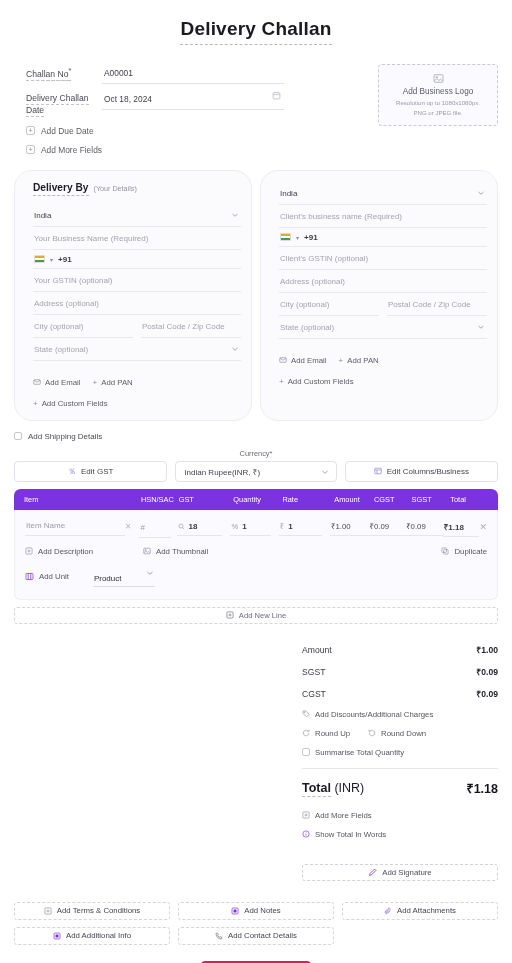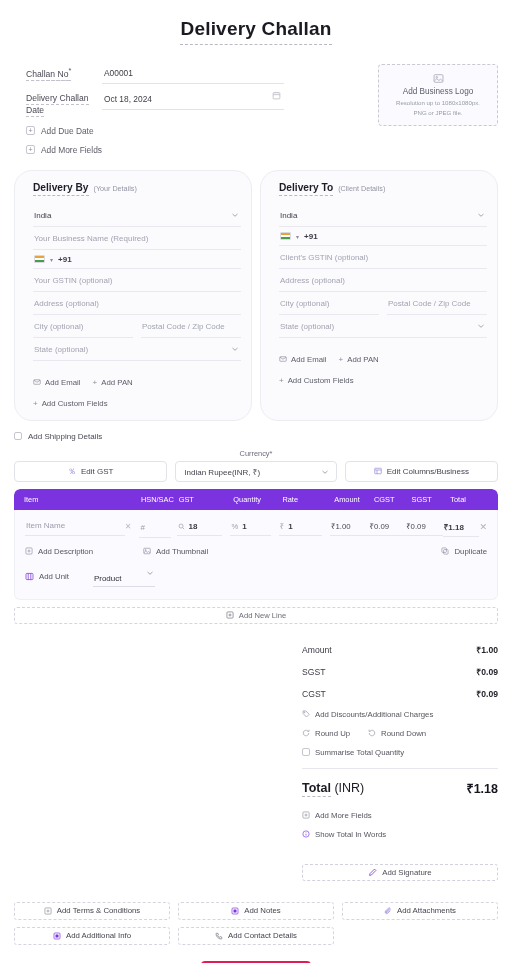--- a/index.html
+++ b/index.html
@@ -303,32 +303,29 @@
           <span>Add PAN</span>
         </span>
       </div>
       <div class="card-custom act">
         <span class="gl">+</span>
         <span>Add Custom Fields</span>
       </div>
     </div>
 
     <div class="card">
-      <div class="card-head">
-        <span class="card-title">Delivery To</span>
-        <span class="card-sub">(Client Details)</span>
-      </div>
       <div class="sel-wrap">
         <input class="fld" value="India" style="">
         <span class="chev">
           <svg width="8" height="8" viewBox="0 0 16 16" fill="none" stroke="currentColor" stroke-width="1.6">
               <path d="M3 6l5 4.5L13 6"></path>
             </svg>
         </span>
       </div>
+      <input class="fld" placeholder="Client's business name (Required)" style="">
       <div class="phone-row">
         <span class="flag"></span>
         <span class="flag-chev">▾</span>
         <span class="phone-code">+91</span>
       </div>
       <input class="fld" placeholder="Client's GSTIN (optional)" style="">
       <input class="fld" placeholder="Address (optional)" style="">
       <div class="two-col">
         <div><input class="fld" placeholder="City (optional)" style=""></div>
         <div><input class="fld" placeholder="Postal Code / Zip Code" style=""></div>

